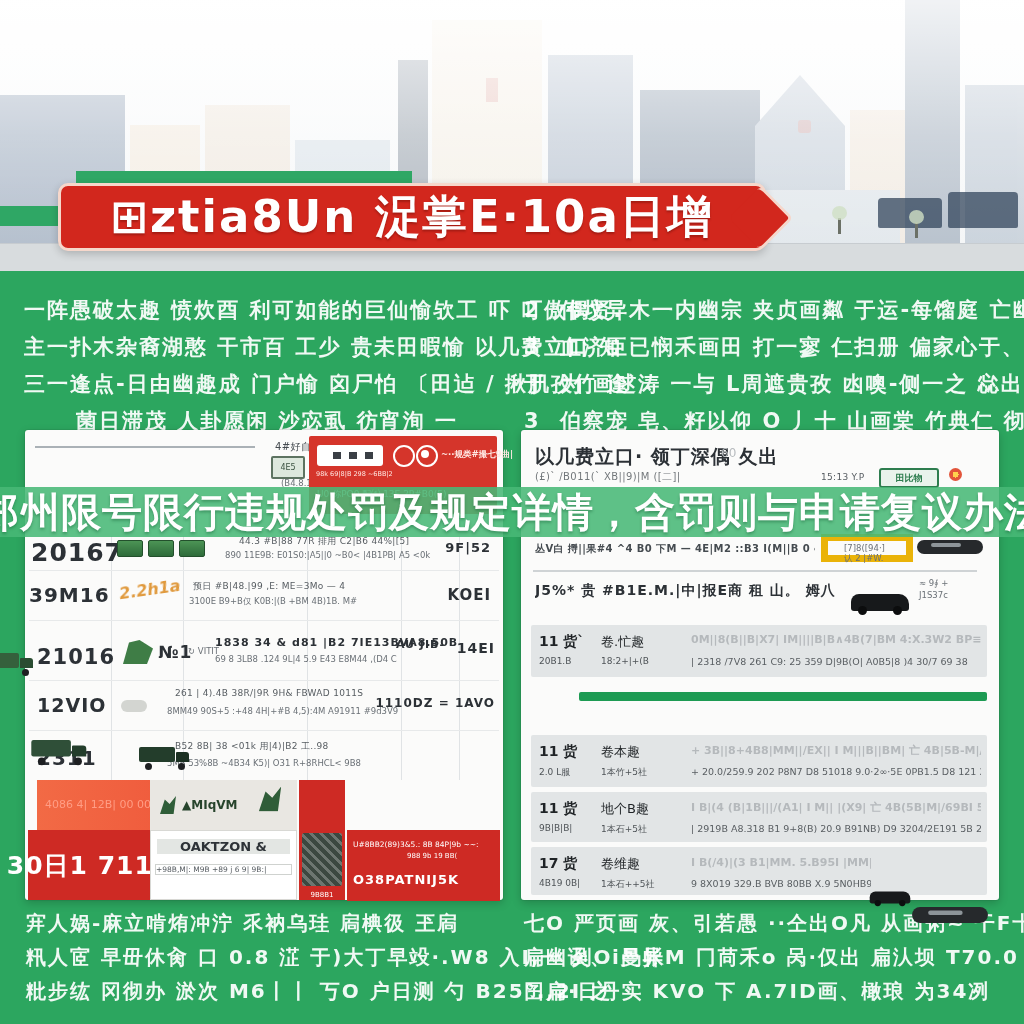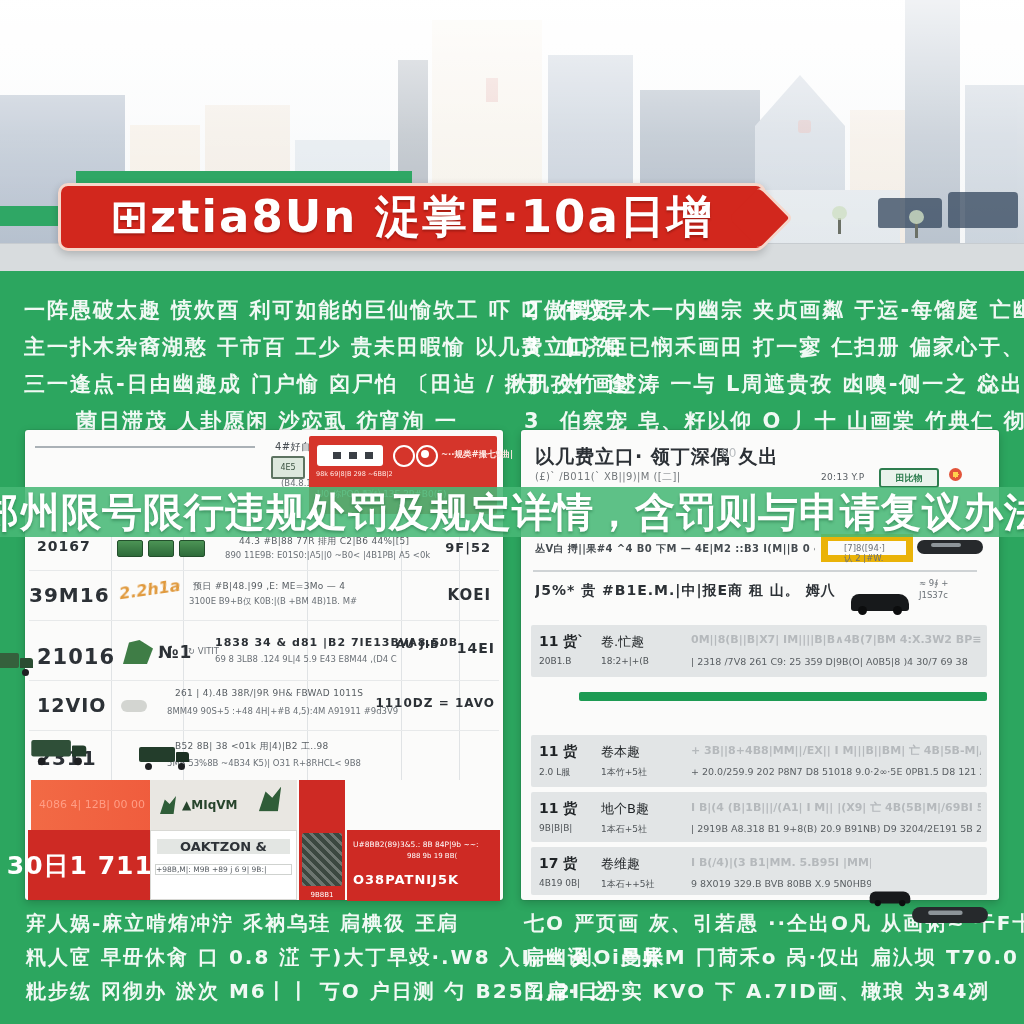--- a/index.html
+++ b/index.html
@@ -69,21 +69,21 @@
   .hline{position:absolute;left:4px;width:470px;height:1px;background:#e7e9ea}
   .chip{width:24px;height:15px;background:linear-gradient(#4c9455,#2e6b3a);border:1px solid #23502c;border-radius:2px;display:inline-block;margin-right:5px}
   .gpoly{width:30px;height:24px;background:#3f7d46;clip-path:polygon(0 100%,20% 10%,55% 0,100% 35%,80% 100%)}
   .truck{position:relative;width:54px;height:24px;display:inline-block}
   .truck .bx{position:absolute;left:0;top:1px;width:36px;height:15px;background:#35603c;border-radius:2px}
   .truck .cb{position:absolute;left:37px;top:6px;width:13px;height:10px;background:#2a4c31;border-radius:1px 3px 0 0}
   .truck .w1,.truck .w2{position:absolute;bottom:0;width:7px;height:7px;background:#1d1f21;border-radius:50%}
   .truck .w1{left:6px}.truck .w2{left:39px}
   .blob{display:inline-block;width:26px;height:12px;background:#b9bdb5;border-radius:6px;opacity:.6}
   .camo{display:inline-block;width:16px;height:18px;background:#2f5d38;clip-path:polygon(0 100%,30% 20%,60% 45%,100% 0,85% 100%)}
-  .orange-row{position:absolute;left:6px;top:350px;width:142px;height:50px;background:linear-gradient(90deg,#f26a45,#ef5a3c)}
+  .orange-row{position:absolute;left:12px;top:350px;width:142px;height:50px;background:linear-gradient(90deg,#f26a45,#ef5a3c)}
   .redblock{background:#ce2a24;color:#fff}
   .tile-img{position:absolute;inset:3px 3px 14px 3px;background:#3c4840;border-radius:2px;
             background-image:repeating-linear-gradient(45deg,rgba(255,255,255,.25) 0 3px,transparent 3px 7px)}
   
   .plate-pill{width:56px;height:16px;border:2px solid #2e7d4f;border-radius:3px;background:#e9f3ec;
               display:flex;align-items:center;justify-content:center;font-size:9px;color:#2e7d4f;font-weight:bold}
   .flower{width:13px;height:13px;border-radius:50%;background:radial-gradient(circle,#ffd24d 0 3px,#e2543a 3px 7px)}
   .pillcar{position:relative;width:66px;height:14px;background:#26292c;border-radius:7px}
   .pillcar::after{content:"";position:absolute;left:14px;top:3px;width:30px;height:4px;background:#8d9499;border-radius:2px}
   .suv{position:relative;width:58px;height:17px;background:#17191b;border-radius:8px 10px 3px 3px}
@@ -185,21 +185,21 @@
     <div class="vline" style="left:158px"></div>
     <div class="vline" style="left:282px"></div>
     <div class="vline" style="left:376px"></div>
     <div class="vline" style="left:434px"></div>
     <div class="hline" style="top:140px"></div>
     <div class="hline" style="top:190px"></div>
     <div class="hline" style="top:250px"></div>
     <div class="hline" style="top:300px"></div>
 
     
-    <div class="abs lbl" style="left:12px;top:108px;font-size:14px">20167</div>
+    <div class="abs lbl" style="left:6px;top:108px;font-size:25px">20167</div>
     <div class="abs" style="left:92px;top:110px">
       <span class="chip"></span><span class="chip"></span><span class="chip"></span>
     </div>
     <div class="abs g9" style="left:214px;top:105px">44.3 #B|88 77R 排用 C2|B6 44%|[5]</div>
     <div class="abs g8" style="left:200px;top:120px">890 11E9B: E01S0:|A5||0 ~B0&lt; |4B1PB| A5 &lt;0k</div>
     <div class="abs lbl" style="right:12px;top:110px;font-size:13px">9F|52</div>
 
     
     <div class="abs lbl" style="left:4px;top:153px;font-size:20px">39M16</div>
     <div class="abs" style="left:94px;top:150px;transform:rotate(-8deg);color:#e09a3e;font-weight:bold;font-style:italic;font-size:16px;filter:blur(.3px)">2.2h1a</div>
@@ -260,21 +260,21 @@
       <div class="abs" style="left:60px;top:22px;font-size:7px;filter:blur(.3px)">988 9b 19 BB(</div>
       <div class="abs" style="left:6px;top:42px;font-size:13px;font-weight:bold;letter-spacing:1px;filter:blur(.3px)">O38PATNIJ5K</div>
     </div>
   </div>
 
   <div class="panel" id="rp">
     <div class="abs lbl" style="left:14px;top:14px;font-size:19px;filter:blur(.4px)">以几费立口· 领丁深偶 夂出</div>
     <div class="abs" style="left:200px;top:16px;font-size:12px;color:#b8bcbf">60</div>
 
     <div class="abs g10" style="left:14px;top:40px;opacity:.75">(£)` /B011(` XB||9)|M ([二]|</div>
-    <div class="abs g9" style="left:300px;top:42px">20:13 Y.P</div>
+    <div class="abs g9" style="left:300px;top:42px">15:13 Y.P</div>
     <div class="abs plate-pill" style="left:358px;top:38px">田比物</div>
     <div class="abs flower" style="left:428px;top:38px"></div>
 
     <div class="abs g10" style="left:14px;top:112px;max-width:280px;overflow:hidden;font-weight:bold">丛V白 㩊||果#4 ^4 B0 下M — 4E|M2 ::B3 Ⅰ(M||B 0 4 ∧9</div>
     <div class="abs" style="left:300px;top:104px;width:92px;height:28px;border:7px solid #eab308;padding:2px 16px;box-sizing:border-box">
       <div class="g8">[7]8([94·]</div>
       <div class="g8">认 2 |#W.</div>
     </div>
     <div class="abs pillcar" style="left:396px;top:110px"></div>
 

